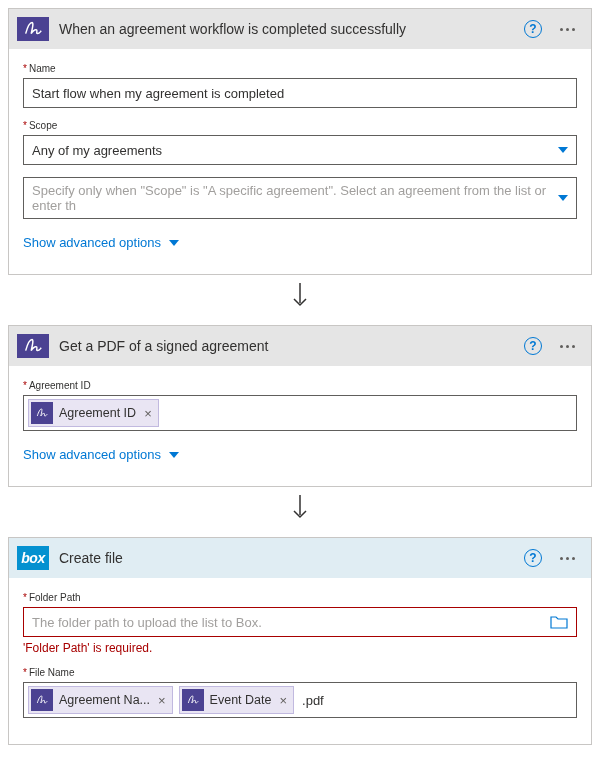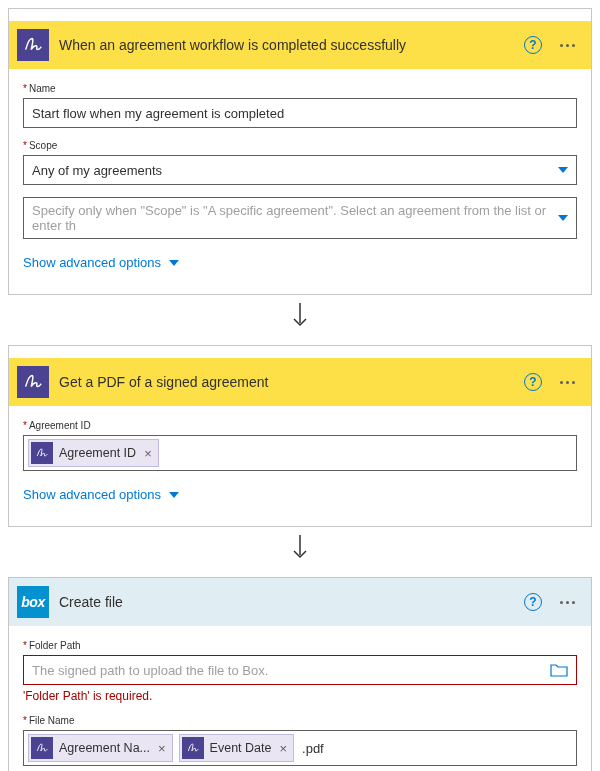--- a/index.html
+++ b/index.html
@@ -16,24 +16,24 @@
     border: 1px solid #c8c6c4;
     background: #fff;
     margin-bottom: 8px;
   }
   .card-header {
     display: flex;
     align-items: center;
     padding: 8px 12px 8px 8px;
     gap: 10px;
   }
-  .card-header.purple { background: #fde047; margin-top: 12px; }
+  .card-header.purple { background: #e5e5e5; }
   .card-header.blue { background: #e0edf3; }
   .app-icon {
-    width: 32px; height: 32px;
+    width: 32px; height: 24px;
     display: flex; align-items: center; justify-content: center;
     flex-shrink: 0;
   }
   .app-icon.adobe { background: #4b4292; }
   .app-icon.box   { background: #0491d0; color:#fff; font-weight:700; font-size:14px; font-style:italic; letter-spacing:-0.5px;}
   .card-title { flex: 1; font-size: 14px; color: #323130; }
   .hdr-actions { display:flex; align-items:center; gap: 14px; }
   .help-icon {
     width: 18px; height:18px; border:1.3px solid #0078d4; border-radius:50%;
     display:flex; align-items:center; justify-content:center;
@@ -195,21 +195,21 @@
           <span></span>
           <span></span>
           <span></span>
         </div>
     </div>
   </div>
   <div class="card-body">
     <div class="field">
       <div class="label"><span class="req">*</span><span>Folder Path</span></div>
       <div class="select error">
-        <span class="placeholder">The signed path to upload the file to Box.</span>
+        <span class="placeholder">The folder path to upload the list to Box.</span>
         <span class="folder-icon">
           <svg width="18" height="14" viewBox="0 0 18 14">
               <path d="M1 3 L1 13 L17 13 L17 4 L8 4 L6 2 L1 2 Z" fill="none" stroke="#0078d4" stroke-width="1.2"></path>
             </svg>
         </span>
       </div>
       <div class="error-msg">'Folder Path' is required.</div>
     </div>
     <div class="field">
       <div class="label"><span class="req">*</span><span>File Name</span></div>

